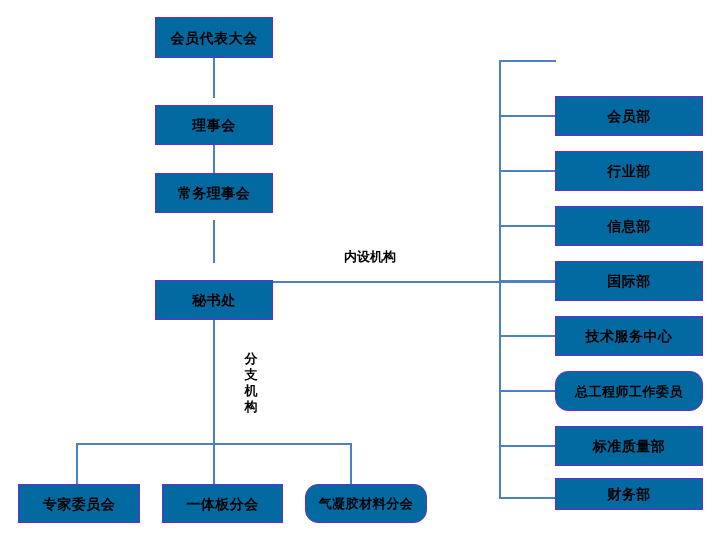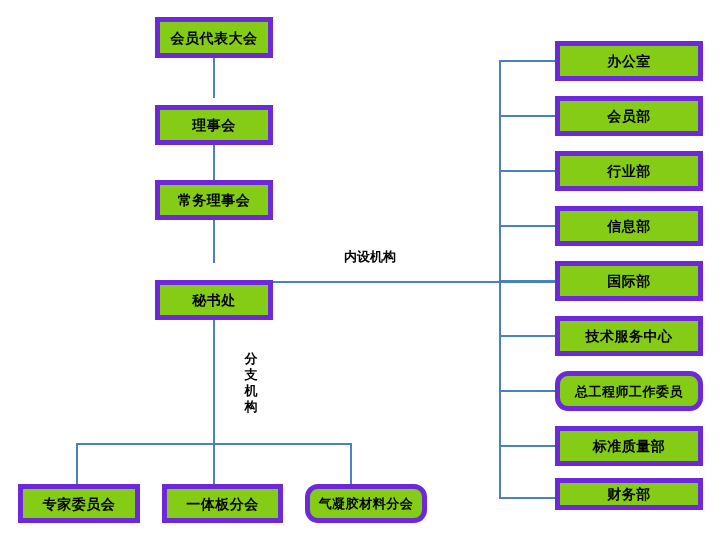--- a/index.html
+++ b/index.html
@@ -13,22 +13,22 @@
   #chart-root {
     position: relative;
     width: 720px;
     height: 535px;
     background: #ffffff;
     overflow: hidden;
   }
   .node {
     position: absolute;
     box-sizing: border-box;
-    background: #84cc16;
-    border: 5px solid #6d28d9;
+    background: #0369a1;
+    border: 1px solid #6d28d9;
     display: flex;
     align-items: center;
     justify-content: center;
     color: #000000;
     font-weight: bold;
     font-size: 14px;
     letter-spacing: 0.5px;
     line-height: 1;
     white-space: nowrap;
     z-index: 2;
@@ -91,24 +91,23 @@
   <div class="conn conn-h" style="left:76px; top:443px; width:276px;"></div>
   <div class="conn conn-v" style="left:76px; top:443px; height:41px;"></div>
   <div class="conn conn-v" style="left:213px; top:443px; height:41px;"></div>
   <div class="conn conn-v" style="left:350px; top:443px; height:41px;"></div>
 
   <div class="edge-label" style="left:344px; top:248px;">内设机构</div>
   <div class="edge-label-vertical" style="left:244px; top:351px;">分支机构</div>
 
   <div class="node" style="left:155px; top:17px; width:118px; height:41px;">会员代表大会</div>
   <div class="node" style="left:155px; top:98px; width:118px; height:40px;margin-top:7px;">理事会</div>
-  <div class="node" style="left:155px; top:180px; width:118px; height:40px;">常务理事会</div>
+  <div class="node" style="left:155px; top:173px; width:118px; height:40px;">常务理事会</div>
   <div class="node" style="left:155px; top:280px; width:118px; height:40px;">秘书处</div>
 
-  <div class="node" style="left:555px; top:41px; width:148px; height:40px;">办公室</div>
   <div class="node" style="left:555px; top:96px; width:148px; height:40px;">会员部</div>
   <div class="node" style="left:555px; top:151px; width:148px; height:40px;">行业部</div>
   <div class="node" style="left:555px; top:206px; width:148px; height:40px;">信息部</div>
   <div class="node" style="left:555px; top:261px; width:148px; height:40px;">国际部</div>
   <div class="node" style="left:555px; top:316px; width:148px; height:40px;">技术服务中心</div>
   <div class="node node-sm" style="left:555px; top:371px; width:148px; height:40px;">总工程师工作委员</div>
   <div class="node" style="left:555px; top:426px; width:148px; height:40px;">标准质量部</div>
   <div class="node" style="left:555px; top:478px; width:148px; height:32px;">财务部</div>
 
   <div class="node" style="left:18px; top:484px; width:122px; height:39px;">专家委员会</div>

